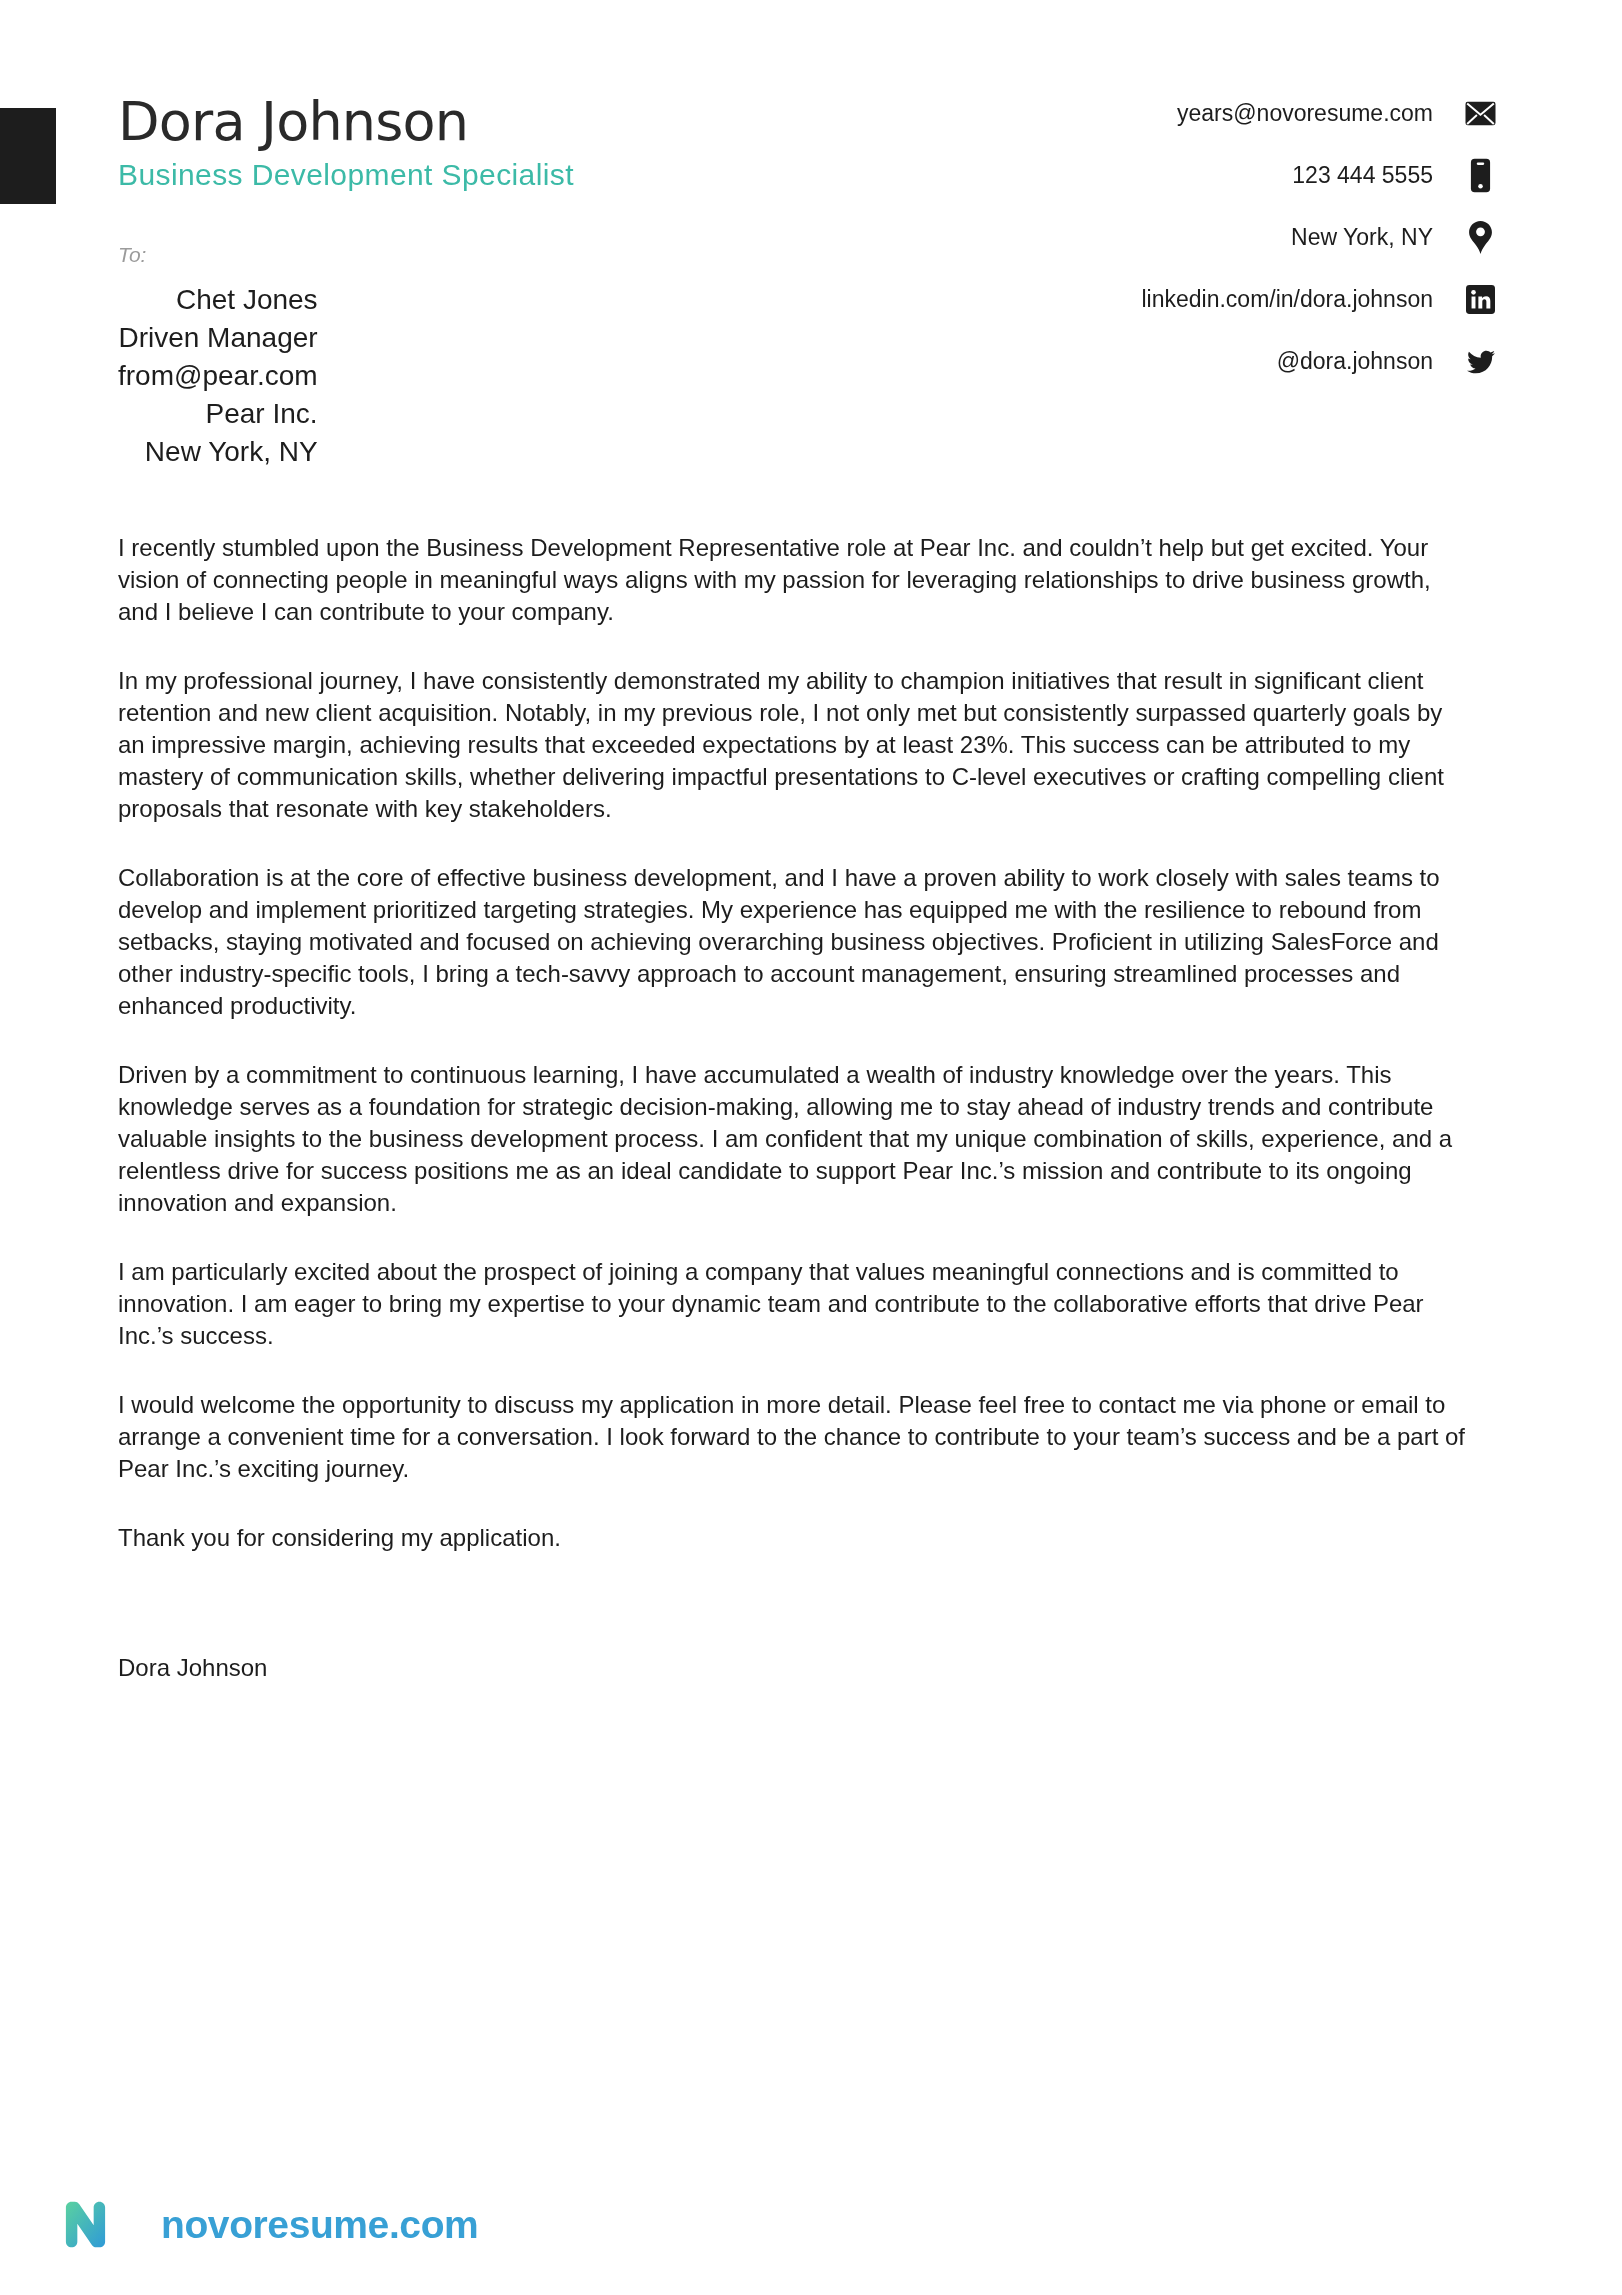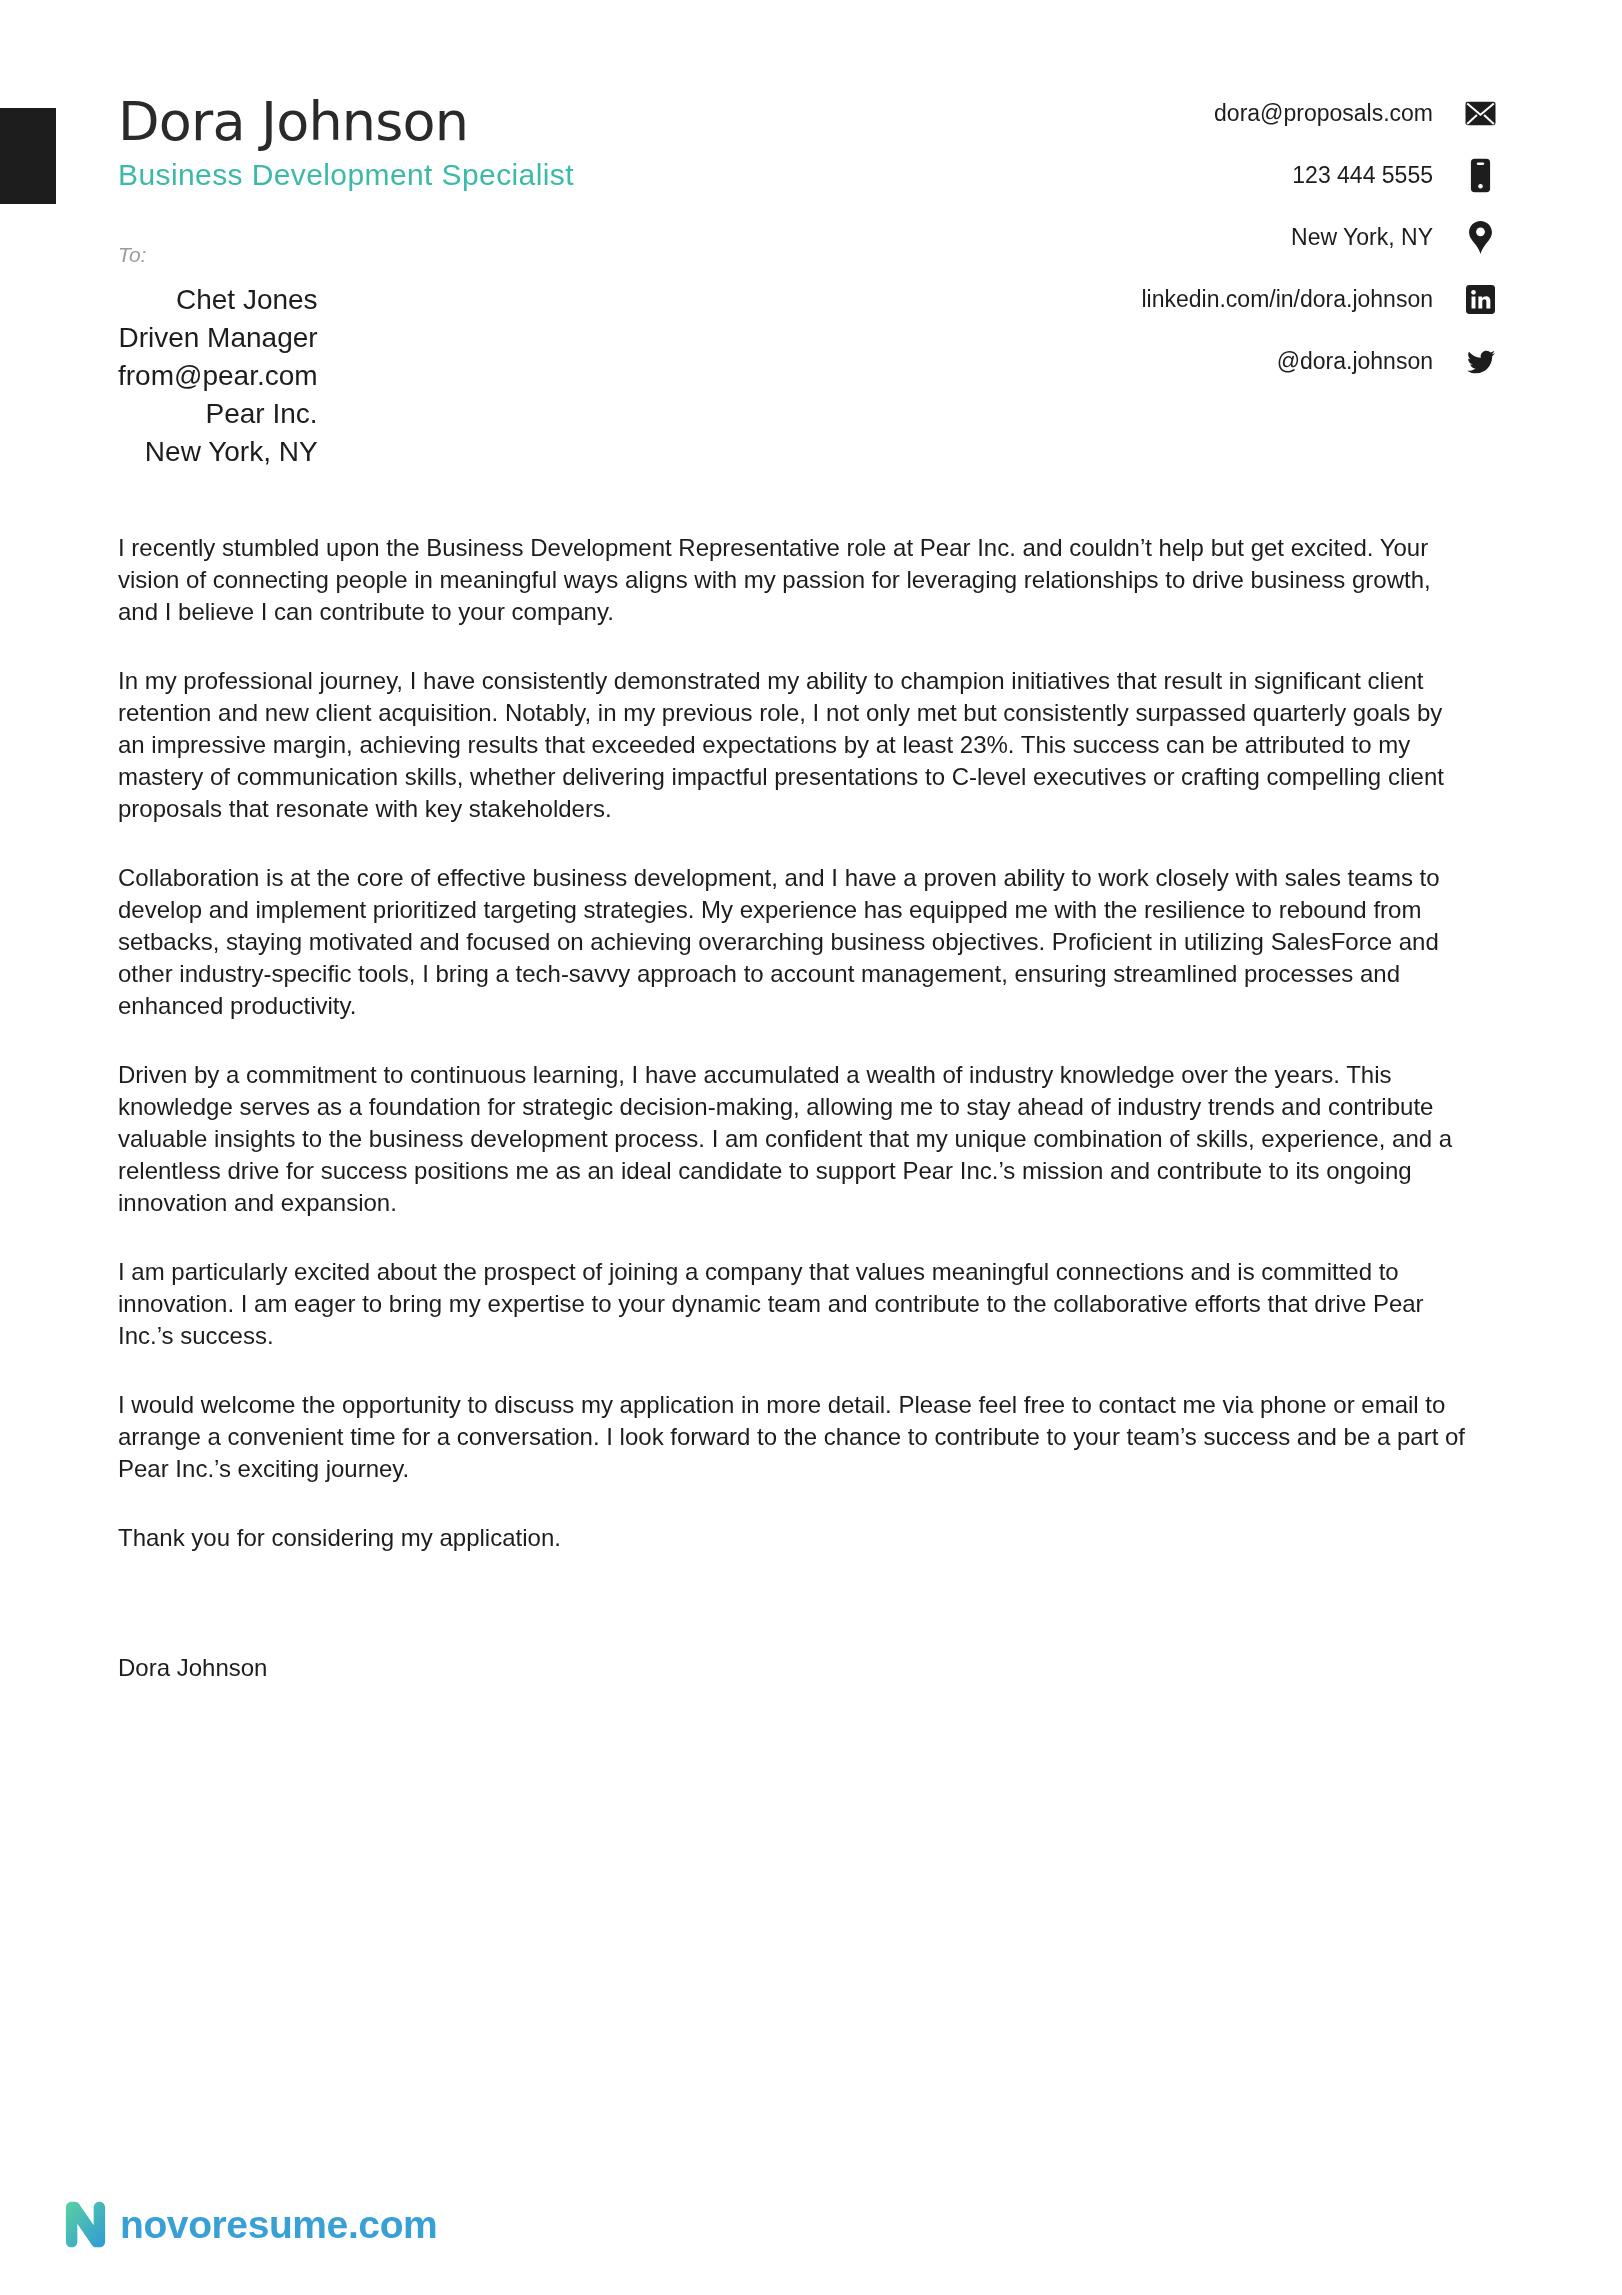--- a/index.html
+++ b/index.html
@@ -105,32 +105,33 @@
     left: 63px; top: 2200px;
     display: flex;
     align-items: center;
     gap: 12px;
   }
   .brand-text {
     font-size: 39px;
     font-weight: bold;
     letter-spacing: -0.4px;
     white-space: nowrap;
+    margin-left: 41px;
   }
 </style>
 </head>
 <body>
 
 <div class="black-box"></div>
 <div class="name">Dora Johnson</div>
 <div class="job-title" style="color:#3cbaa7;">Business Development Specialist</div>
 
 <div class="contact">
   <div class="contact-row">
-    <span class="contact-text">dora@proposals.com</span>
+    <span class="contact-text">years@novoresume.com</span>
     <span class="icon-wrap">
       <svg width="31" height="25" viewBox="0 0 37 30">
         <rect x="0.5" y="1" width="36" height="28" rx="2.5" fill="currentColor"></rect>
         <path d="M2.5 3 L18.5 16.5 L34.5 3" stroke="#ffffff" stroke-width="2.4" fill="none"></path>
         <path d="M2.5 27.5 L14.2 16.8" stroke="#ffffff" stroke-width="2.4" fill="none"></path>
         <path d="M34.5 27.5 L22.8 16.8" stroke="#ffffff" stroke-width="2.4" fill="none"></path>
       </svg>
     </span>
   </div>
   <div class="contact-row">

